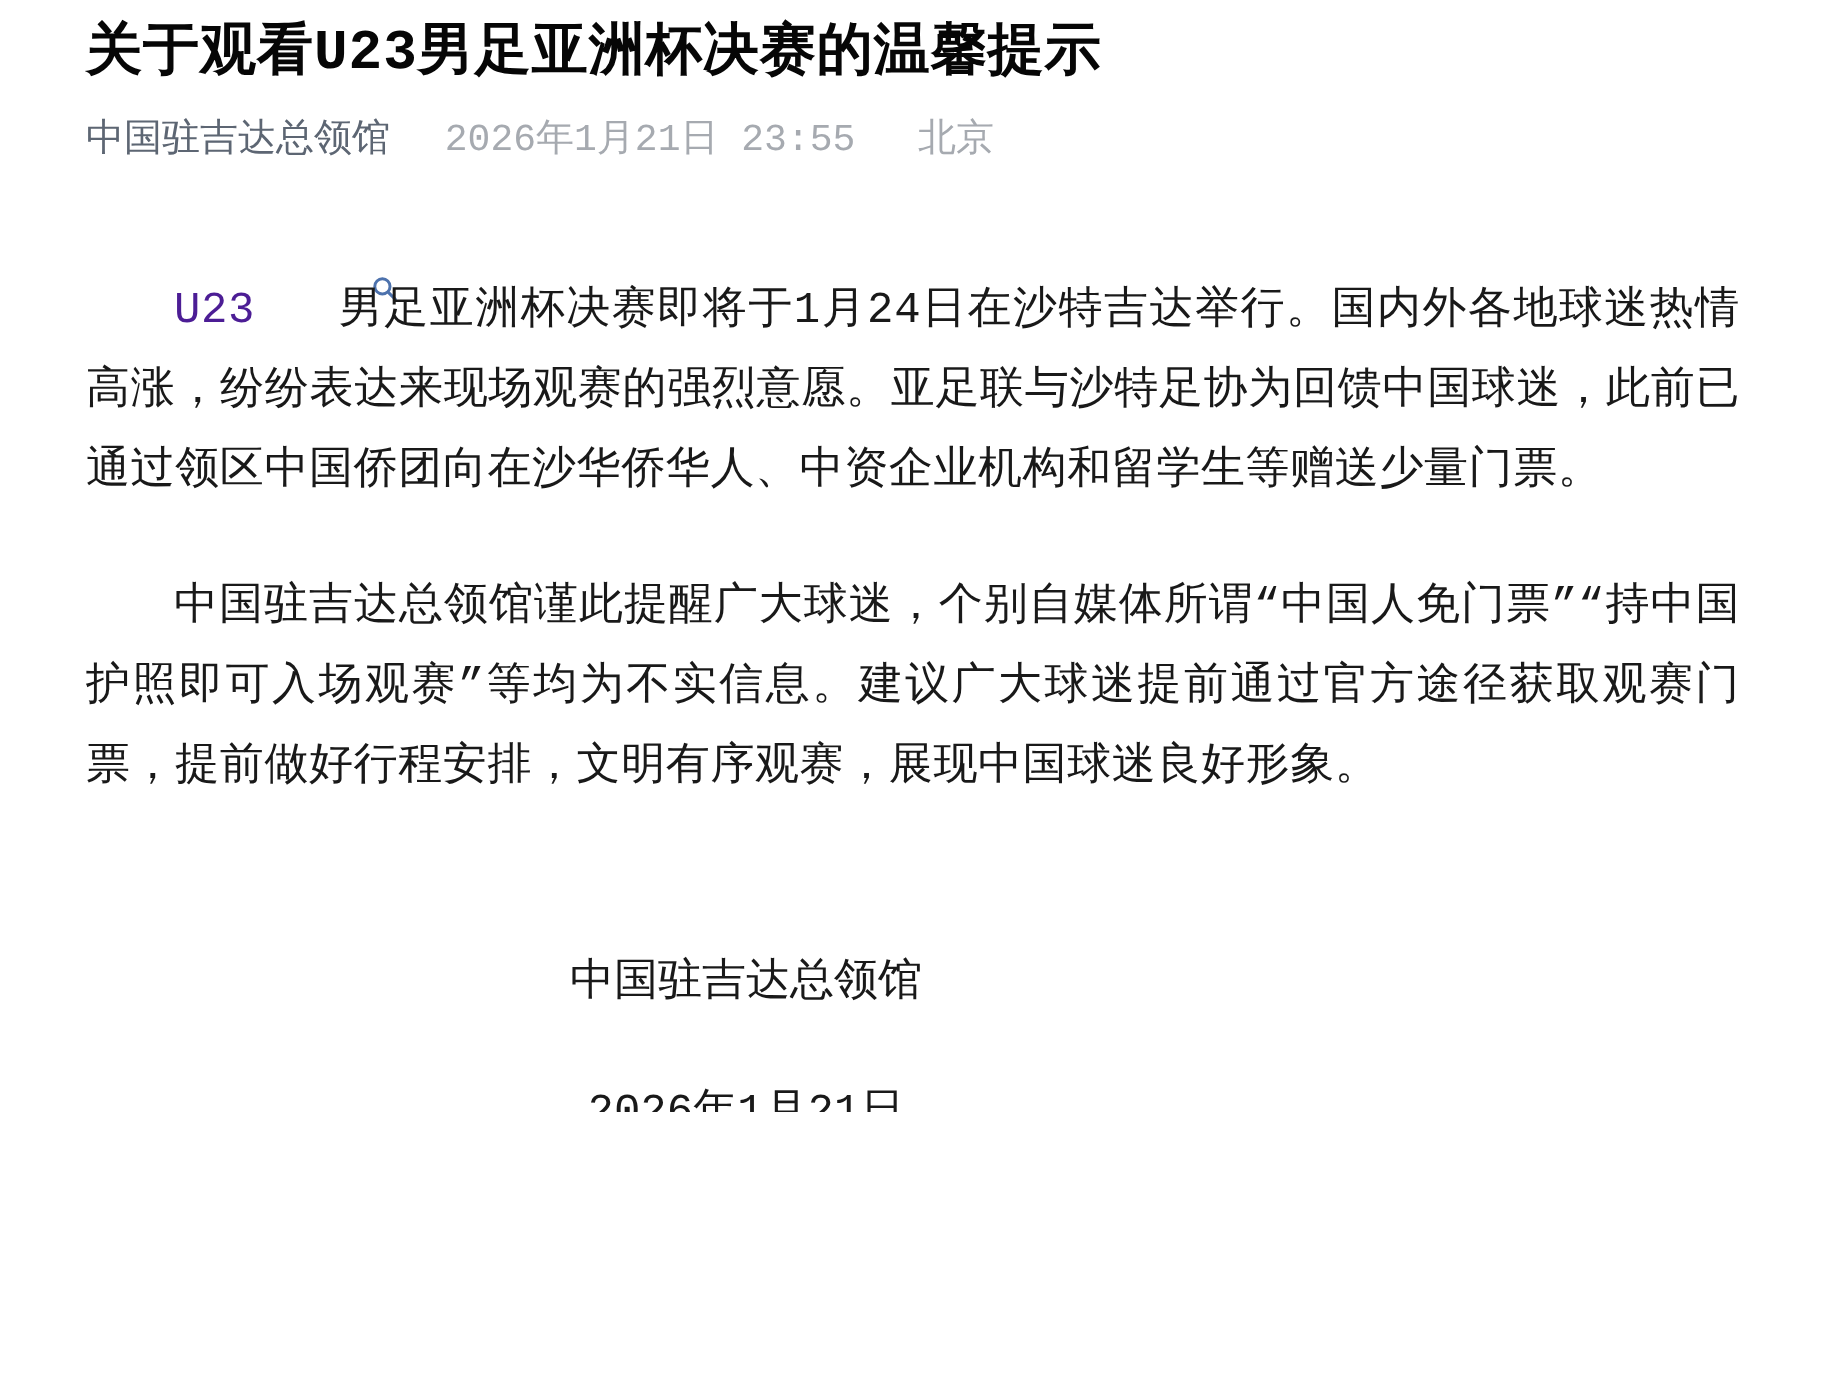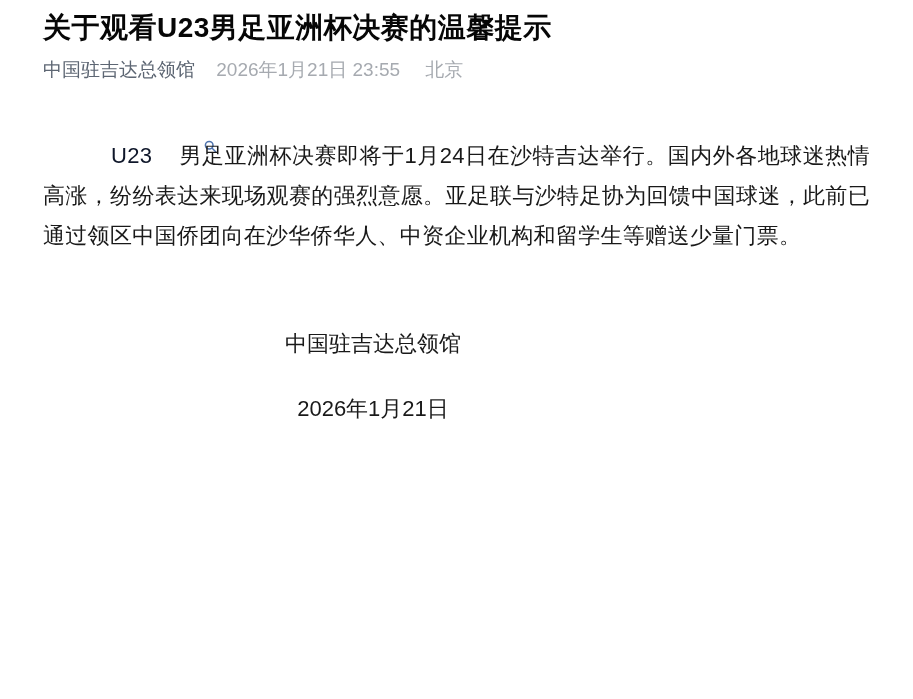--- a/index.html
+++ b/index.html
@@ -4,21 +4,21 @@
 <style>
   * { box-sizing: border-box; }
   html, body { margin: 0; padding: 0; background: #ffffff; }
   .page {
     position: relative;
     width: 913px;
     height: 556px;
     background: #ffffff;
     padding: 12px 43px 16px 43px;
     overflow: hidden;
-    font-family: Liberation Sans, sans-serif;
+    font-family: Liberation Mono, monospace;
   }
   .title {
     margin: 0 0 14px 0;
     font-size: 28px;
     line-height: 32px;
     font-weight: 700;
     color: #060606;
     letter-spacing: 0.5px;
   }
   .byline {
@@ -38,25 +38,24 @@
   .article-body p {
     margin: 0 0 28px 0;
     font-size: 22px;
     line-height: 40px;
     color: #191919;
     text-align: justify;
     text-indent: 2em;
     letter-spacing: 0.3px;
   }
   .entity-link {
-    color: #0f172a;
+    color: #4c1d95;
     text-decoration: none;
     cursor: pointer;
     white-space: nowrap;
-    margin-left: 24px;
   }
   .entity-link .magnifier-svg {
     display: inline-block;
     width: 13px;
     height: 13px;
     vertical-align: 10px;
     margin-left: 1px;
   }
   .url-line { word-break: break-all; }
   .signature {
@@ -92,20 +91,21 @@
         <span>U23</span>
         <span class="magnifier-svg">
           <svg viewBox="0 0 14 14" width="13" height="13" aria-hidden="true">
             <circle cx="5.6" cy="5.6" r="4.1" fill="none" stroke="#4d72ad" stroke-width="1.6"></circle>
             <line x1="8.8" y1="8.8" x2="12.6" y2="12.6" stroke="#4d72ad" stroke-width="1.6" stroke-linecap="round"></line>
           </svg>
         </span>
       </a><span>男足亚洲杯决赛即将于1月24日在沙特吉达举行。国内外各地球迷热情高涨，纷纷表达来现场观赛的强烈意愿。亚足联与沙特足协为回馈中国球迷，此前已通过领区中国侨团向在沙华侨华人、中资企业机构和留学生等赠送少量门票。</span>
     </p>
 
+    <p>中国驻吉达总领馆谨此提醒广大球迷，个别自媒体所谓“中国人免门票”“持中国护照即可入场观赛”等均为不实信息。建议广大球迷提前通过官方途径获取观赛门票，提前做好行程安排，文明有序观赛，展现中国球迷良好形象。</p>
 
 
   </div>
 
   <div class="signature">
     <p class="sig-name">中国驻吉达总领馆</p>
     <p class="sig-date">2026年1月21日</p>
   </div>
 
 </div>

